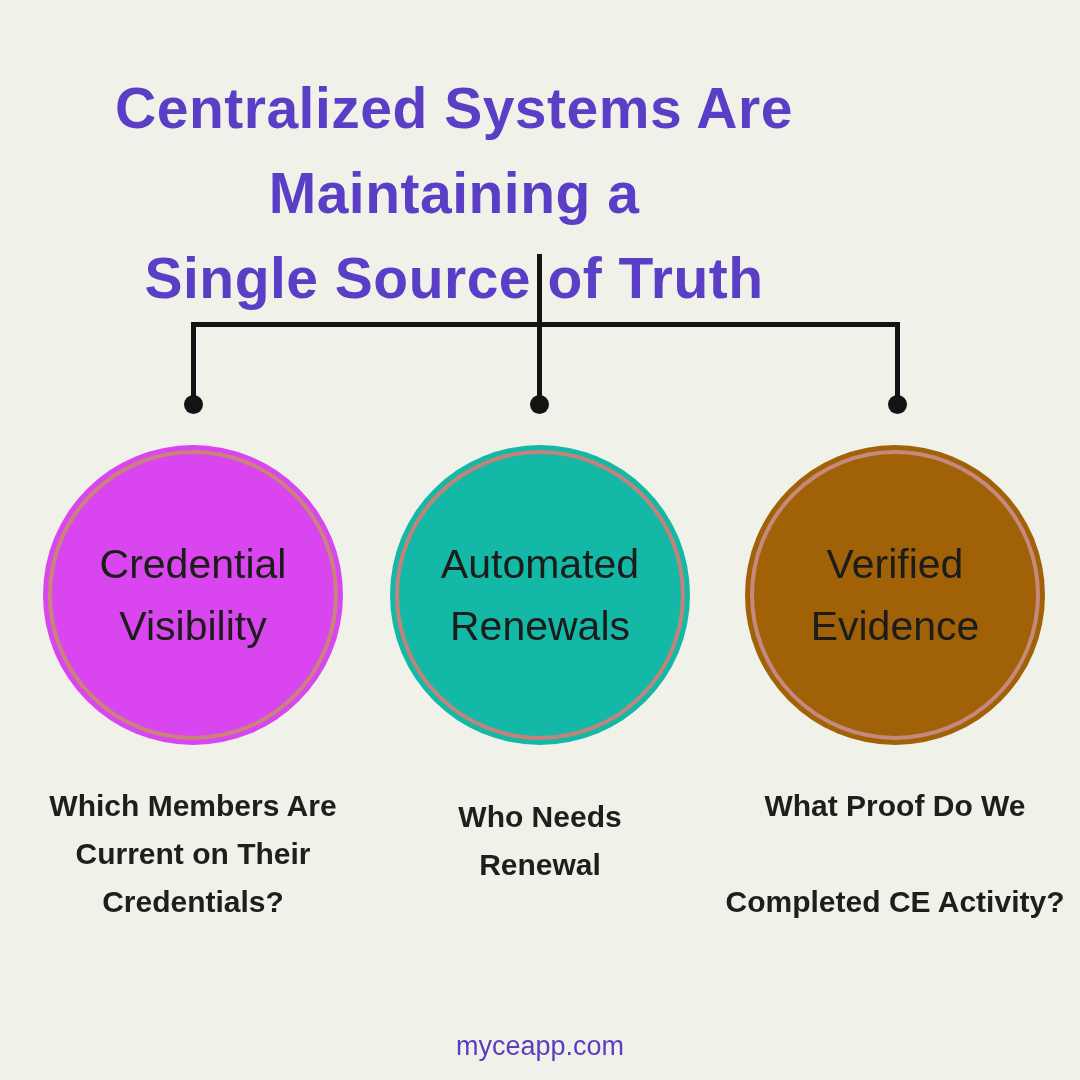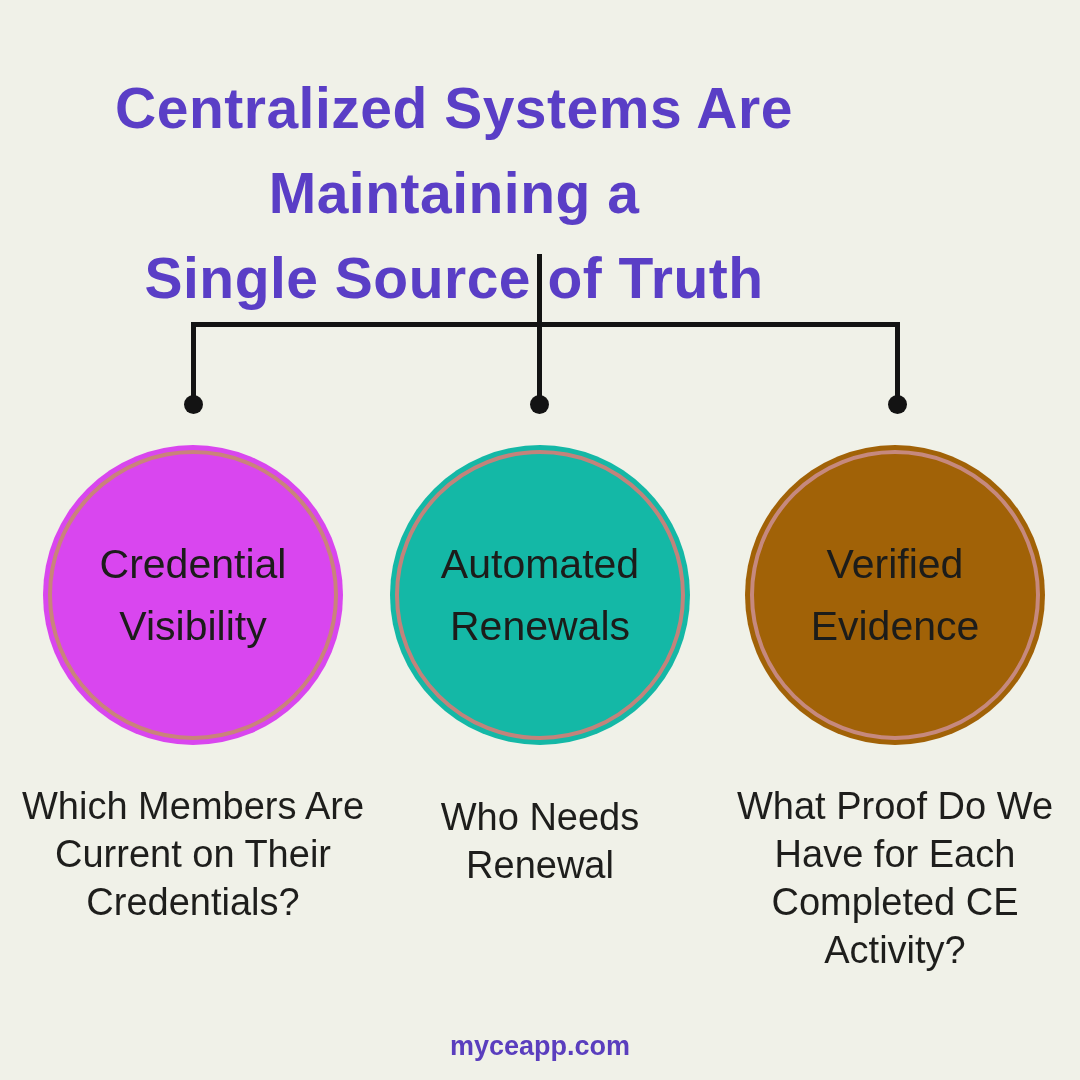--- a/index.html
+++ b/index.html
@@ -77,36 +77,37 @@
     font-size: 41px;
     line-height: 62px;
     color: #1C1C1A;
     font-weight: 400;
   }
   
   .caption {
     position: absolute;
     top: 782px;
     text-align: center;
-    font-size: 38px;
+    font-size: 30px;
     line-height: 48px;
     color: #1E1E1C;
+    font-weight: bold;
   }
   .caption.p1 { left: 13px;  width: 360px; }
   .caption.p2 { left: 410px; width: 260px; margin-top: 11px; }
   .caption.p3 { left: 703px; width: 384px; }
   
   .footer {
     position: absolute;
     top: 1031px;
     left: 0;
     width: 1080px;
     text-align: center;
     font-size: 27px;
-    font-weight: 700;
+    font-weight: 400;
     color: #5A3EBE;
   }
 </style>
 </head>
 <body>
 
 <div class="canvas">
 
   <h1 class="title" style="margin:0;">
     <span>Centralized Systems Are Maintaining a</span><br>
@@ -151,19 +152,19 @@
     <span>Credentials?</span>
   </div>
 
   <div class="caption p2">
     <span>Who Needs</span><br>
     <span>Renewal</span><br>
   </div>
 
   <div class="caption p3">
     <span>What Proof Do We</span><br>
-    <span>Have for Each</span><br>
+    <br>
     <span>Completed CE Activity?</span>
   </div>
 
   <div class="footer">myceapp.com</div>
 
 </div>
 
 </body></html>

